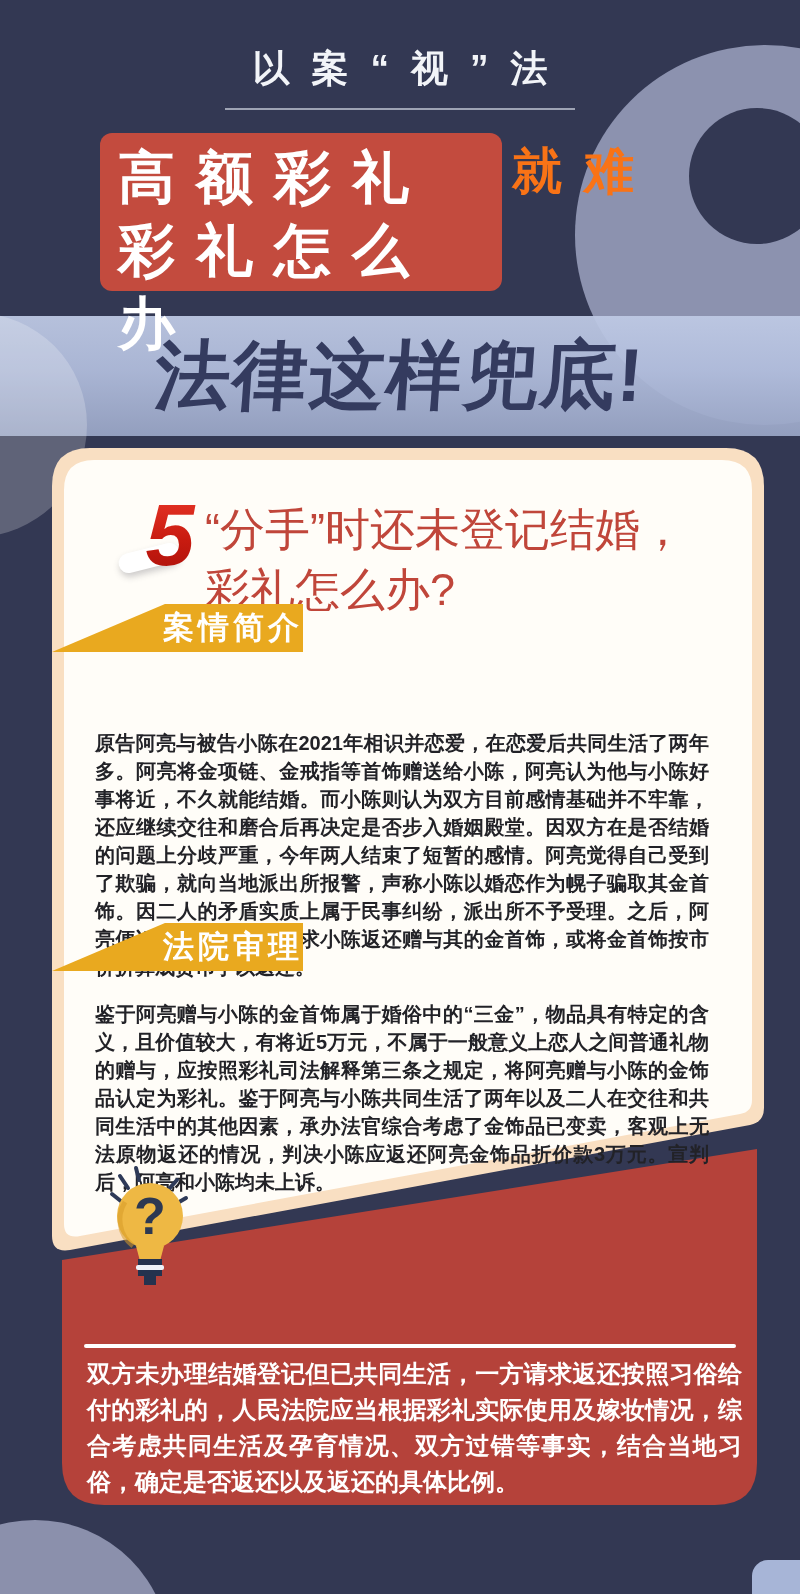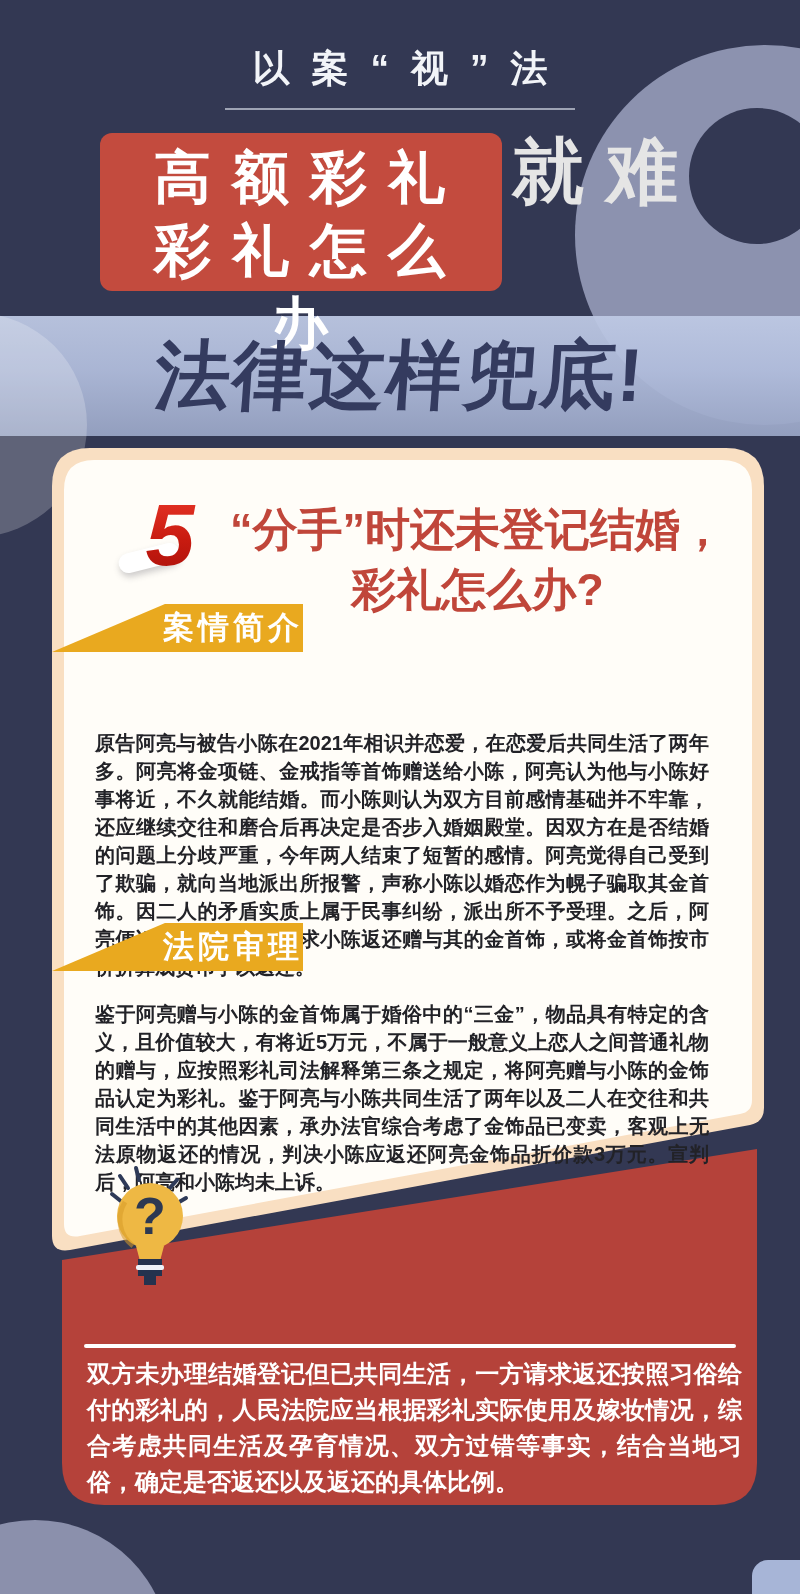--- a/index.html
+++ b/index.html
@@ -15,38 +15,38 @@
   .band{left:0;top:316px;width:800px;height:120px;
     background:linear-gradient(180deg,rgba(190,201,228,.94) 0%,rgba(177,189,220,.94) 45%,rgba(153,165,197,.94) 100%);}
   .band-highlight{left:-137px;top:313px;width:224px;height:224px;border-radius:50%;background:rgba(255,255,255,.22);}
   .bottom-ellipse{left:-100px;top:1520px;width:270px;height:270px;border-radius:50%;background:#8b90ac;}
   .corner-patch{left:752px;top:1560px;width:48px;height:34px;background:#a7b5d7;border-top-left-radius:16px;}
   
   .series-title{left:0;top:44px;width:800px;text-align:center;color:#f2f4f8;
     font-size:37px;font-weight:700;letter-spacing:22px;padding-left:22px;box-sizing:border-box;}
   .series-divider{left:225px;top:108px;width:350px;height:2px;background:rgba(230,235,245,.6);}
   .hook-box{left:100px;top:133px;width:402px;height:158px;background:#c34b3e;border-radius:12px;}
-  .hook-text{left:100px;top:141px;width:402px;text-align:center;color:#ffffff;
+  .hook-text{left:100px;top:141px;width:402px;text-align:left;color:#ffffff;
     font-size:57px;font-weight:900;letter-spacing:21px;line-height:73px;padding-left:18px;box-sizing:border-box;}
-  .tail-text{left:512px;top:130px;width:280px;color:#e5e5e5;
-    font-size:72px;font-weight:800;letter-spacing:22px;line-height:82px;}
+  .tail-text{left:512px;top:130px;width:280px;color:#f97316;
+    font-size:50px;font-weight:800;letter-spacing:22px;line-height:82px;}
   .strapline{left:0;top:326px;width:800px;text-align:center;color:#343b5f;
     font-size:75px;font-weight:900;letter-spacing:2px;transform:skewX(-4deg);}
   
   svg.shapes{left:0;top:0;width:800px;height:1594px;}
   
   .case-number{left:130px;top:484px;width:80px;text-align:center;
     font-size:88px;font-weight:900;font-style:italic;
     background:linear-gradient(180deg,#ee3a2c 0%,#c81b10 55%,#a50f0a 100%);
     -webkit-background-clip:text;background-clip:text;color:transparent;
     text-shadow:none;}
   .case-number-swoosh{left:118px;top:548px;width:62px;height:20px;background:#ffffff;border-radius:10px;
     transform:rotate(-14deg);box-shadow:0 4px 6px rgba(60,60,70,.25);}
-  .case-title{left:205px;top:500px;width:545px;text-align:center;color:#c0463a;
-    font-size:45px;font-weight:700;line-height:60px;}
+  .case-title{left:205px;top:500px;width:545px;color:#c0463a;
+    font-size:45px;font-weight:400;line-height:60px;}
   .badge{width:251px;height:48px;background:#e9a91f;
     clip-path:polygon(45% 0,100% 0,100% 100%,0 100%);
     color:#ffffff;font-size:31px;font-weight:900;letter-spacing:4px;
     text-align:right;line-height:48px;padding-left:95px;box-sizing:border-box;}
   .badge1{left:52px;top:604px;}
   .badge2{left:52px;top:923px;padding-left:12px;}
   .body-text{left:95px;width:614px;color:#222227;font-size:20px;line-height:28px;
     font-weight:600;text-align:justify;}
   .body1{top:708px;margin-top:21px;}
   .body2{top:1000px;}

